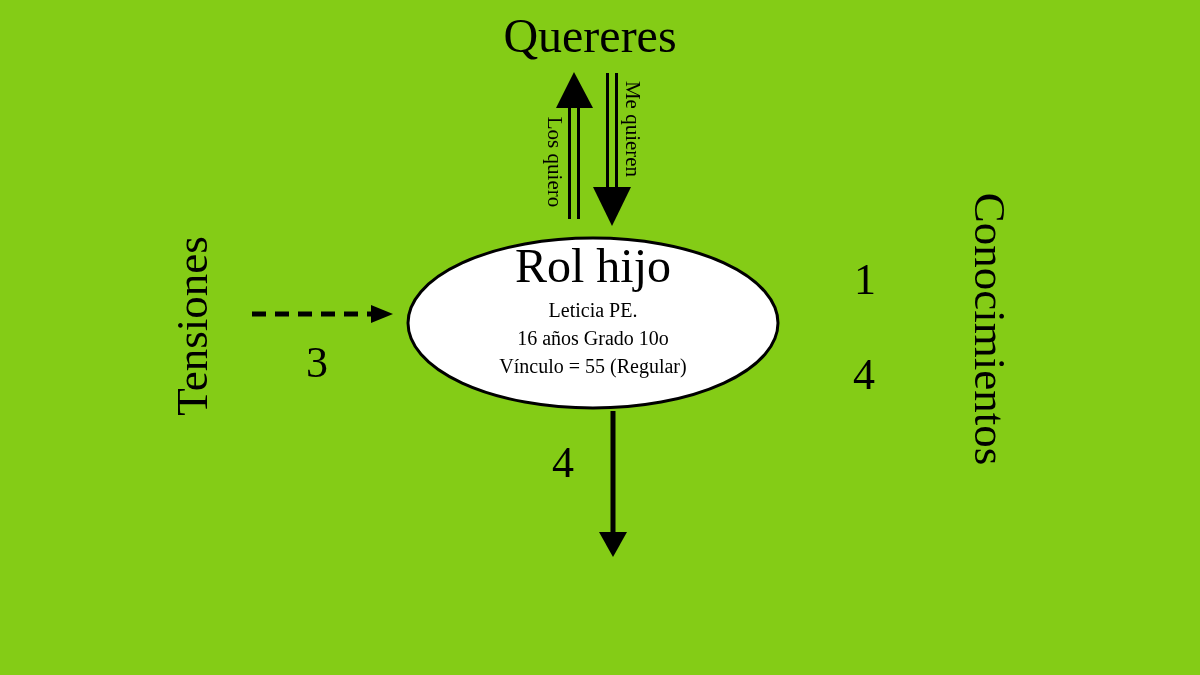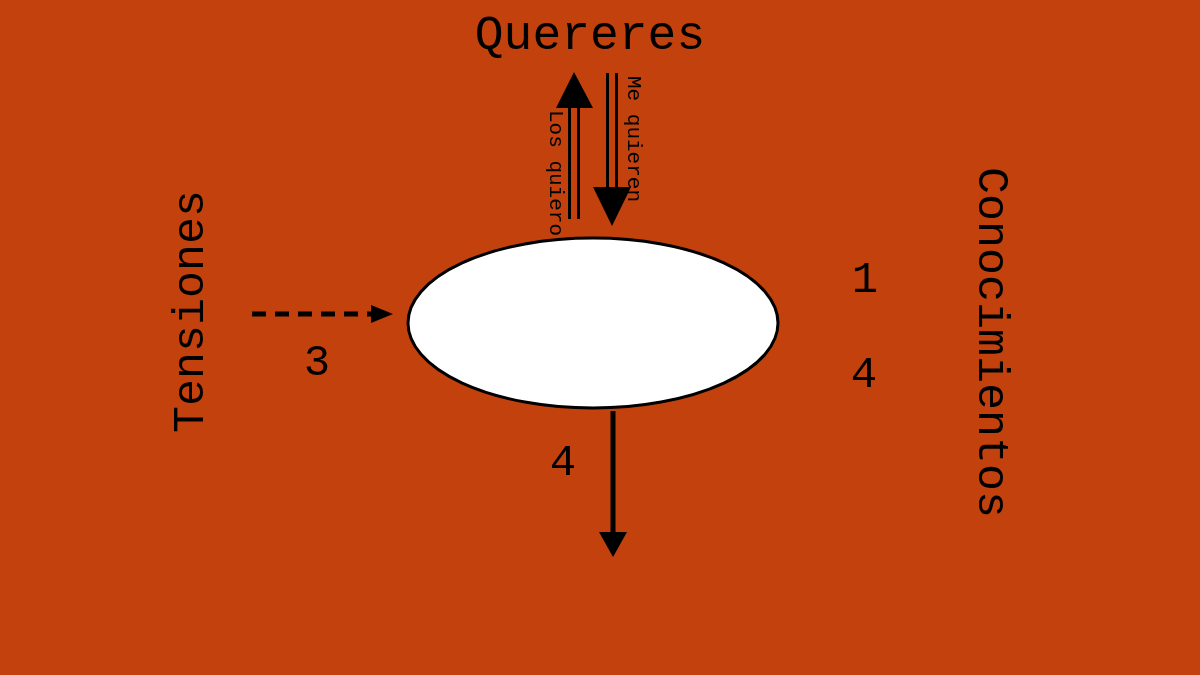--- a/index.html
+++ b/index.html
@@ -1,21 +1,21 @@
 <!DOCTYPE html>
 <html><head>
 <meta charset="utf-8">
 <style>
   html,body{margin:0;padding:0;background:#ffffff;}
   .canvas{
     position:relative;
     width:1200px;height:675px;
-    background:#c2410c;
+    background:#84cc16;
     overflow:hidden;
-    font-family:Liberation Mono, monospace;
+    font-family:Liberation Serif, serif;
     color:#000000;
   }
   .abs{position:absolute;}
   .arrow-layer{position:absolute;left:0;top:0;width:1200px;height:675px;}
   .title-top{
     left:440px;top:10px;width:300px;
     font-size:48px;line-height:1.1;text-align:center;white-space:nowrap;
   }
   .label-bottom{
     left:452px;top:568px;width:300px;
@@ -91,20 +91,28 @@
   </svg>
 
   <div class="abs title-top">Quereres</div>
 
   <div class="abs vlabel arrow-label label-los-quiero">Los quiero</div>
   <div class="abs vlabel arrow-label label-me-quieren">Me quieren</div>
 
   <div class="abs vlabel label-left">Tensiones</div>
   <div class="abs vlabel label-right">Conocimientos</div>
 
+  <div class="abs node-text">
+    <div class="node-title">Rol hijo</div>
+    <div class="node-sub">
+      <div>Leticia PE.</div>
+      <div>16 años Grado 10o</div>
+      <div>Vínculo = 55 (Regular)</div>
+    </div>
+  </div>
 
   <div class="abs num num-3">3</div>
   <div class="abs num num-1">1</div>
   <div class="abs num num-4-right">4</div>
   <div class="abs num num-4-bottom">4</div>
 
 
 </div>
 
 </body></html>

